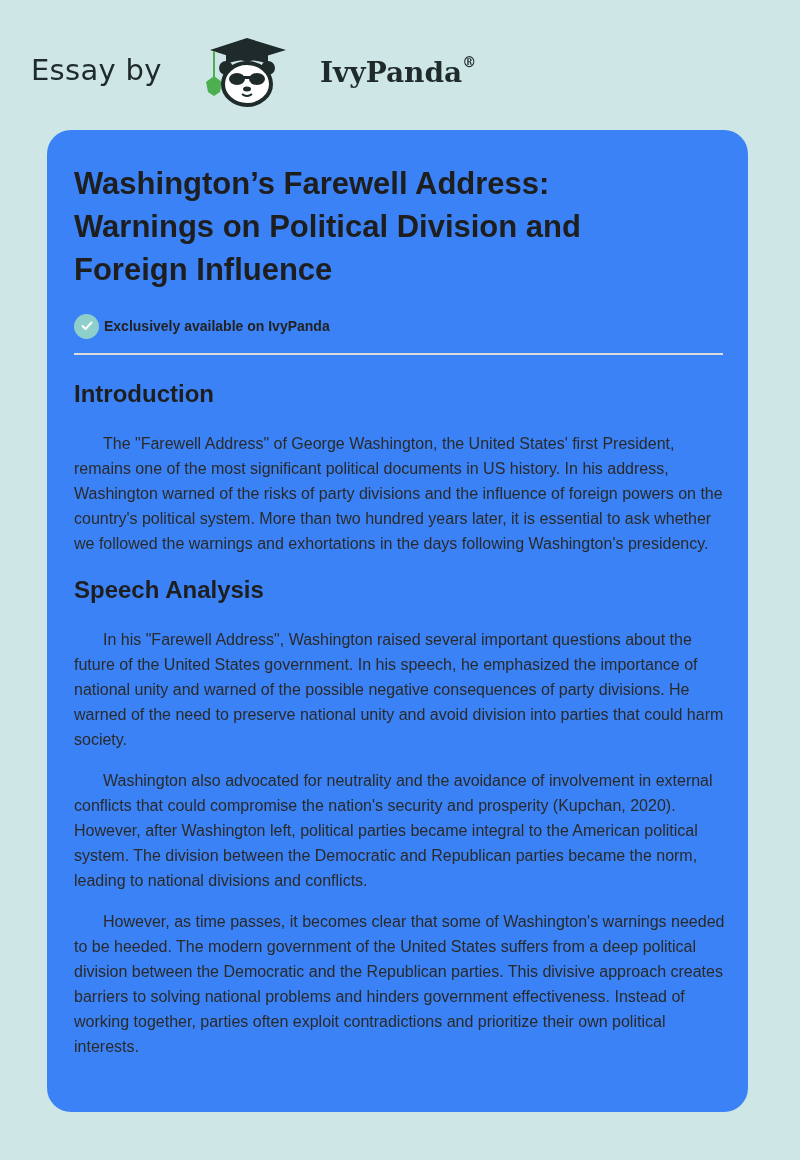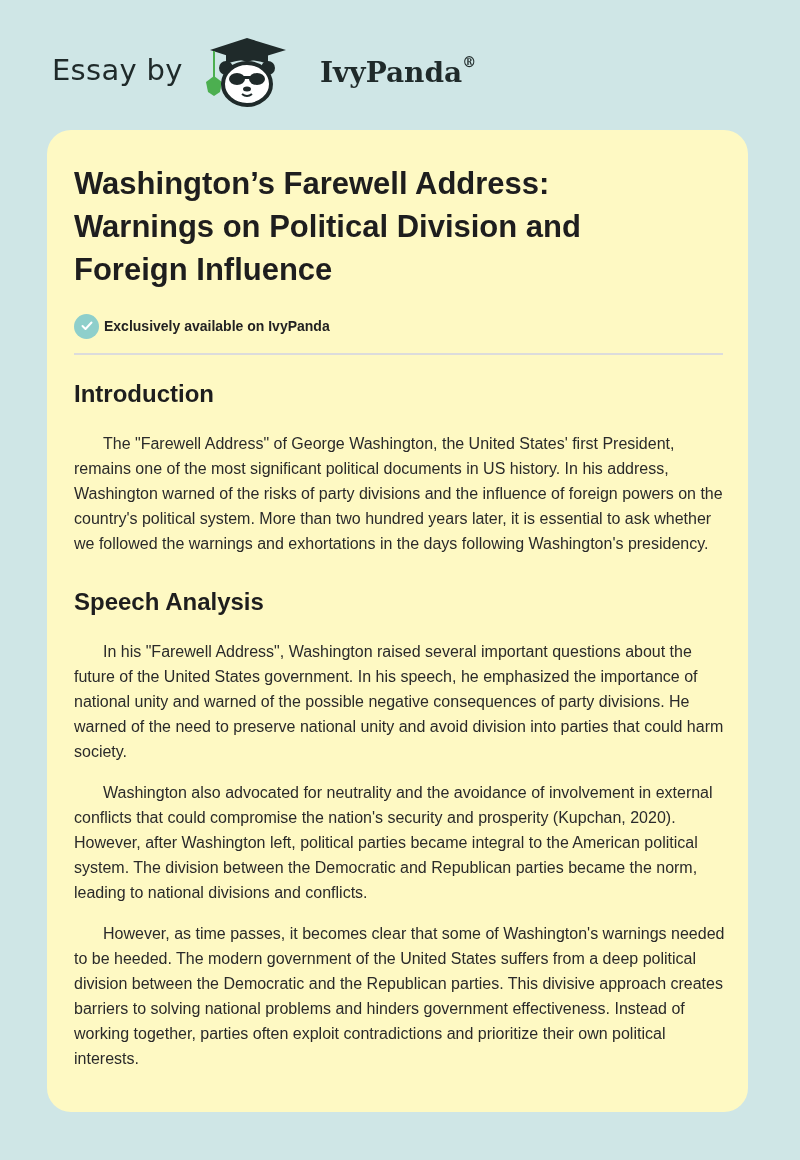--- a/index.html
+++ b/index.html
@@ -12,21 +12,21 @@
       overflow: hidden;
     }
     .header {
       position: absolute;
       top: 0; left: 0;
       width: 800px;
       height: 130px;
     }
     .essay-by {
       position: absolute;
-      left: 52px;
+      left: 31px;
       top: 53px;
       font-family: "DejaVu Sans", sans-serif;
       font-size: 29px;
       color: #1f2a2a;
       letter-spacing: 0.3px;
     }
     .logo-icon {
       position: absolute;
       left: 202px;
       top: 36px;
@@ -48,21 +48,21 @@
       vertical-align: top;
       position: relative;
       top: -2px;
     }
     .card {
       position: absolute;
       left: 47px;
       top: 130px;
       width: 701px;
       height: 982px;
-      background: #fef9c3;
+      background: #3b82f6;
       border-radius: 24px;
       padding: 32px 26px 0 27px;
     }
     .title {
       font-size: 31px;
       font-weight: bold;
       line-height: 43px;
       color: #1e1e1e;
       margin-top: 0;
       width: 600px;
@@ -94,21 +94,21 @@
       margin-top: 14px;
       width: 649px;
     }
     .section-heading {
       font-size: 24px;
       font-weight: bold;
       color: #1e1e1e;
       line-height: 34px;
     }
     .h-intro { margin-top: 22px; }
-    .h-speech { margin-top: 29px; }
+    .h-speech { margin-top: 17px; }
     .para {
       font-size: 16px;
       line-height: 25px;
       color: #2a2a2a;
       text-indent: 29px;
       width: 652px;
     }
     .p-first { margin-top: 20px; }
     .p-next { margin-top: 16px; }
   </style>

